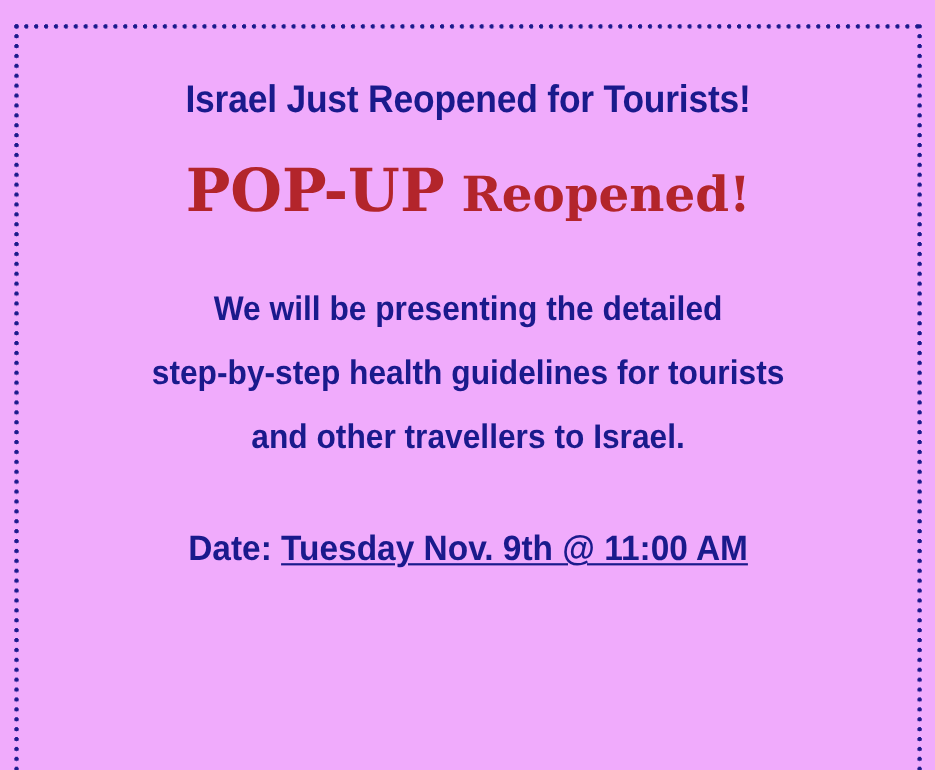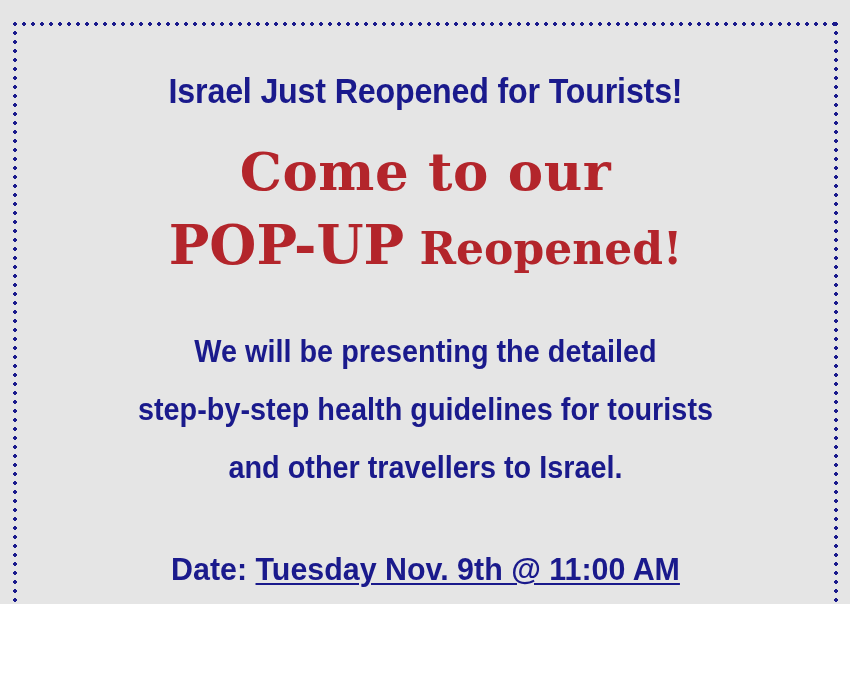--- a/index.html
+++ b/index.html
@@ -4,22 +4,22 @@
 <style>
   html, body {
     margin: 0;
     padding: 0;
     background: #ffffff;
   }
 
   .flyer {
     position: relative;
     width: 850px;
-    height: 604px;
-    background: #e5e5e5;
+    height: 700px;
+    background: #f0abfc;
     overflow: hidden;
     font-family: "Liberation Sans", sans-serif;
     -webkit-font-smoothing: antialiased;
   }
 
   
   .frame {
     position: absolute;
     left: 13px;
     top: 22px;
@@ -149,21 +149,20 @@
     <div class="frame-edge frame-top"></div>
     <div class="frame-edge frame-left"></div>
     <div class="frame-edge frame-right"></div>
   </div>
 
   <div class="content">
 
     <h1 class="headline">Israel Just Reopened for Tourists!</h1>
 
     <div class="red-block">
-      <span class="red-line-1">Come to our</span>
       <span class="red-line-2"><span>POP-UP</span><span class="smaller"> Reopened!</span></span>
     </div>
 
     <div class="body-block">
       <span>We will be presenting the detailed</span>
       <span>step-by-step health guidelines for tourists</span>
       <span>and other travellers to Israel.</span>
     </div>
 
     <p class="date-line"><span>Date: </span><span class="date-value">Tuesday Nov. 9th @ 11:00 AM</span></p>

